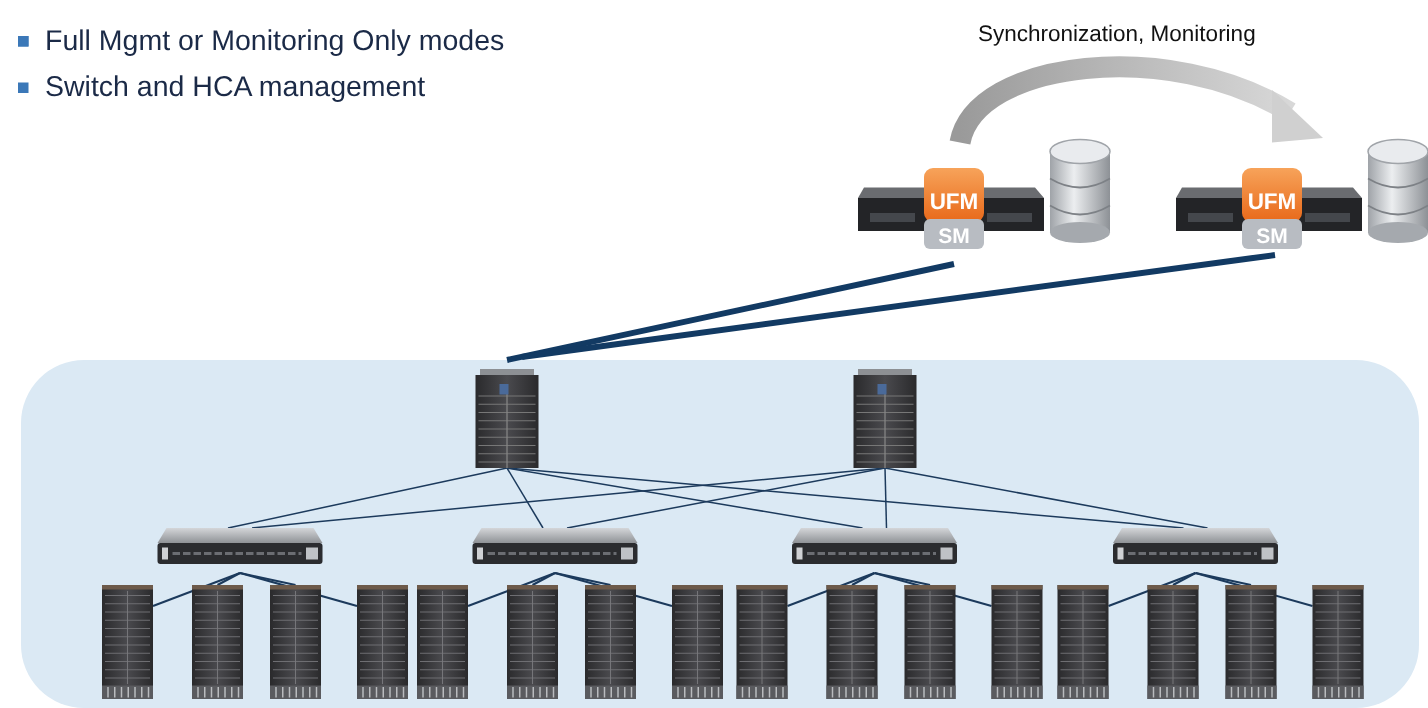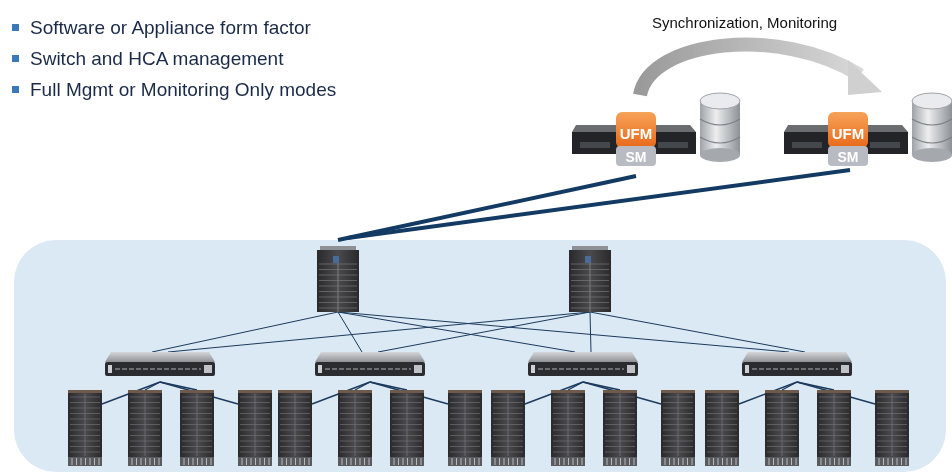--- a/index.html
+++ b/index.html
@@ -7,23 +7,23 @@
   #bullets { position:absolute; left:12px; top:12px; margin:0; padding:0; list-style:none; }
   #bullets li { position:relative; padding-left:18px; font-size:19px; line-height:31px; color:#1b2a47; }
   #bullets li .sq { position:absolute; left:0; top:12px; width:7px; height:7px; background:#3b78b8; }
   #sync-label { position:absolute; left:652px; top:14px; font-size:15px; color:#111; }
   svg#diagram { position:absolute; left:0; top:0; }
 </style>
 </head>
 <body>
 
 <ul id="bullets">
-  <li><span class="sq"></span><span>Software or Appliance form factor</span></li>
+  <li><span class="sq"></span></li>
+  <li><span class="sq"></span><span>Full Mgmt or Monitoring Only modes</span></li>
   <li><span class="sq"></span><span>Switch and HCA management</span></li>
-  <li><span class="sq"></span><span>Full Mgmt or Monitoring Only modes</span></li>
 </ul>
 
 <div id="sync-label">Synchronization, Monitoring</div>
 
 <svg id="diagram" width="952" height="472">
   <defs>
     <linearGradient id="rackGrad" x1="0" y1="0" x2="1" y2="0">
       <stop offset="0" stop-color="#2a2a2c"></stop>
         <stop offset="0.5" stop-color="#4a4a4e"></stop>
         <stop offset="1" stop-color="#2a2a2c"></stop>

